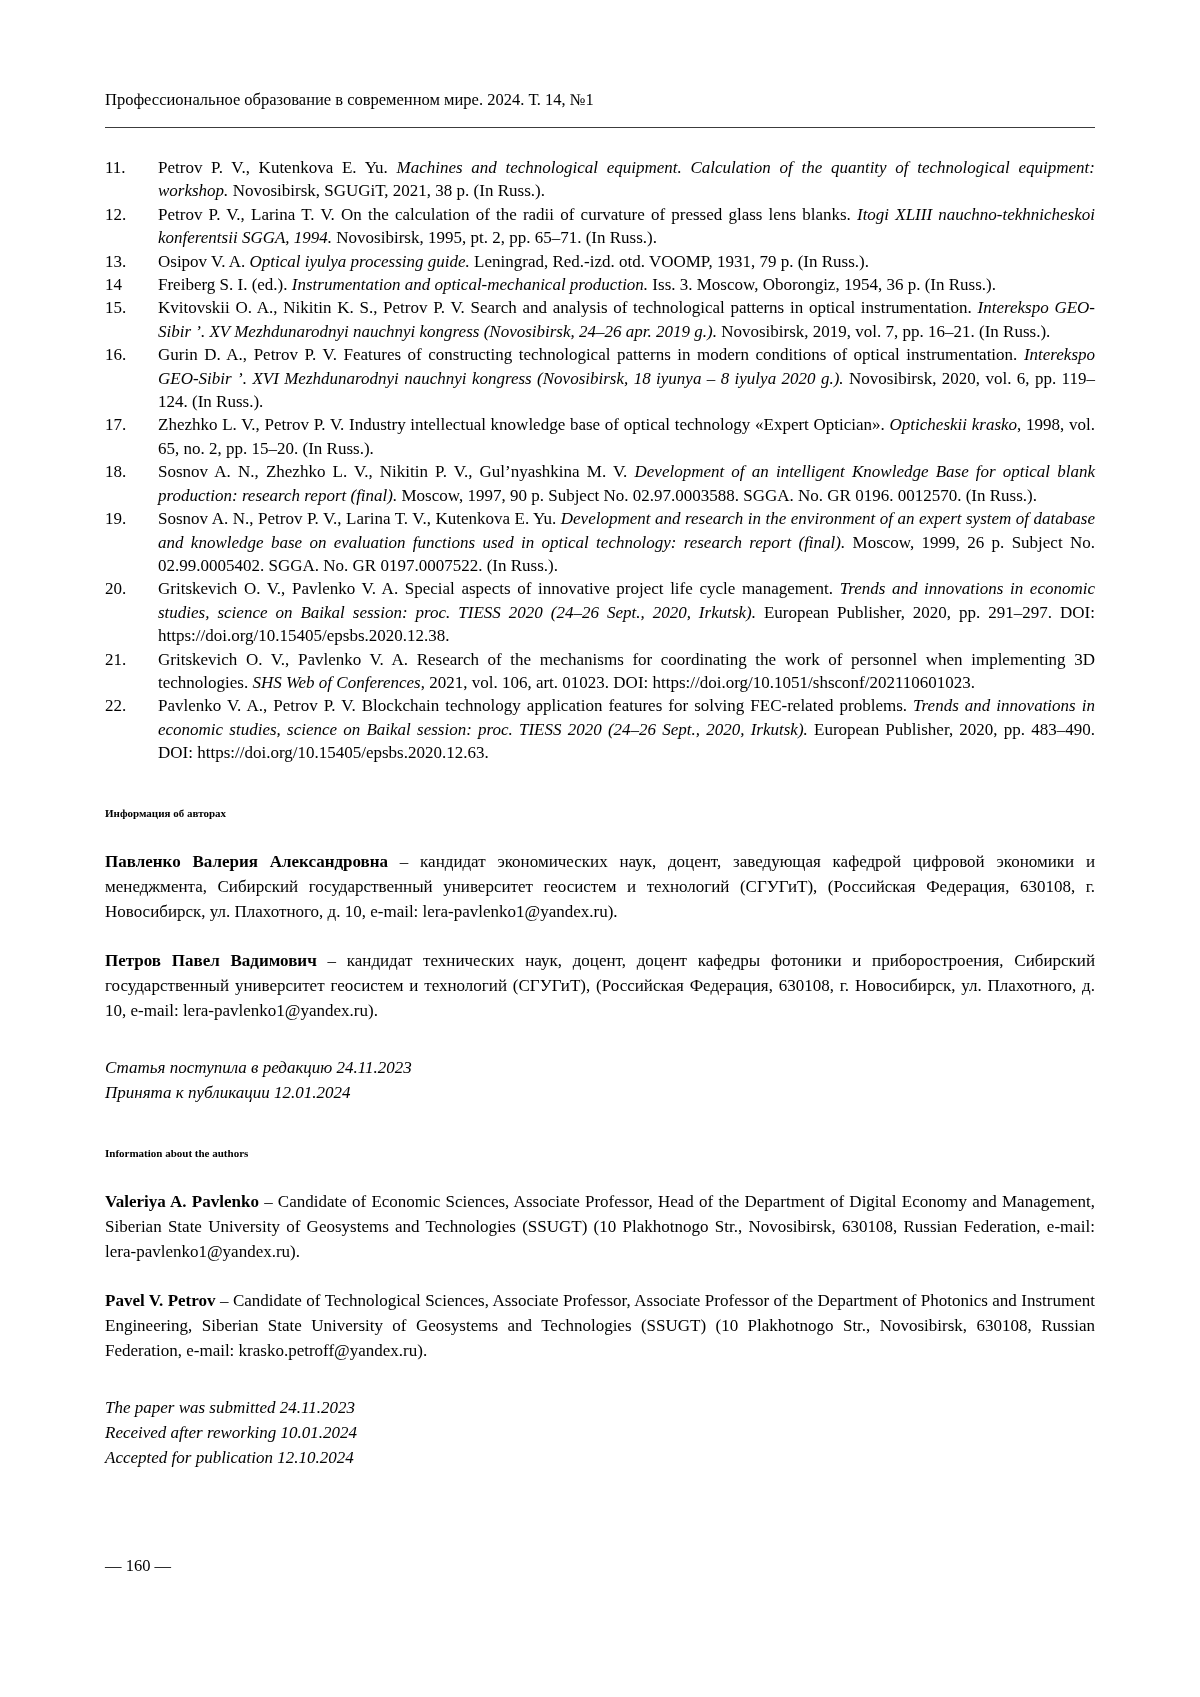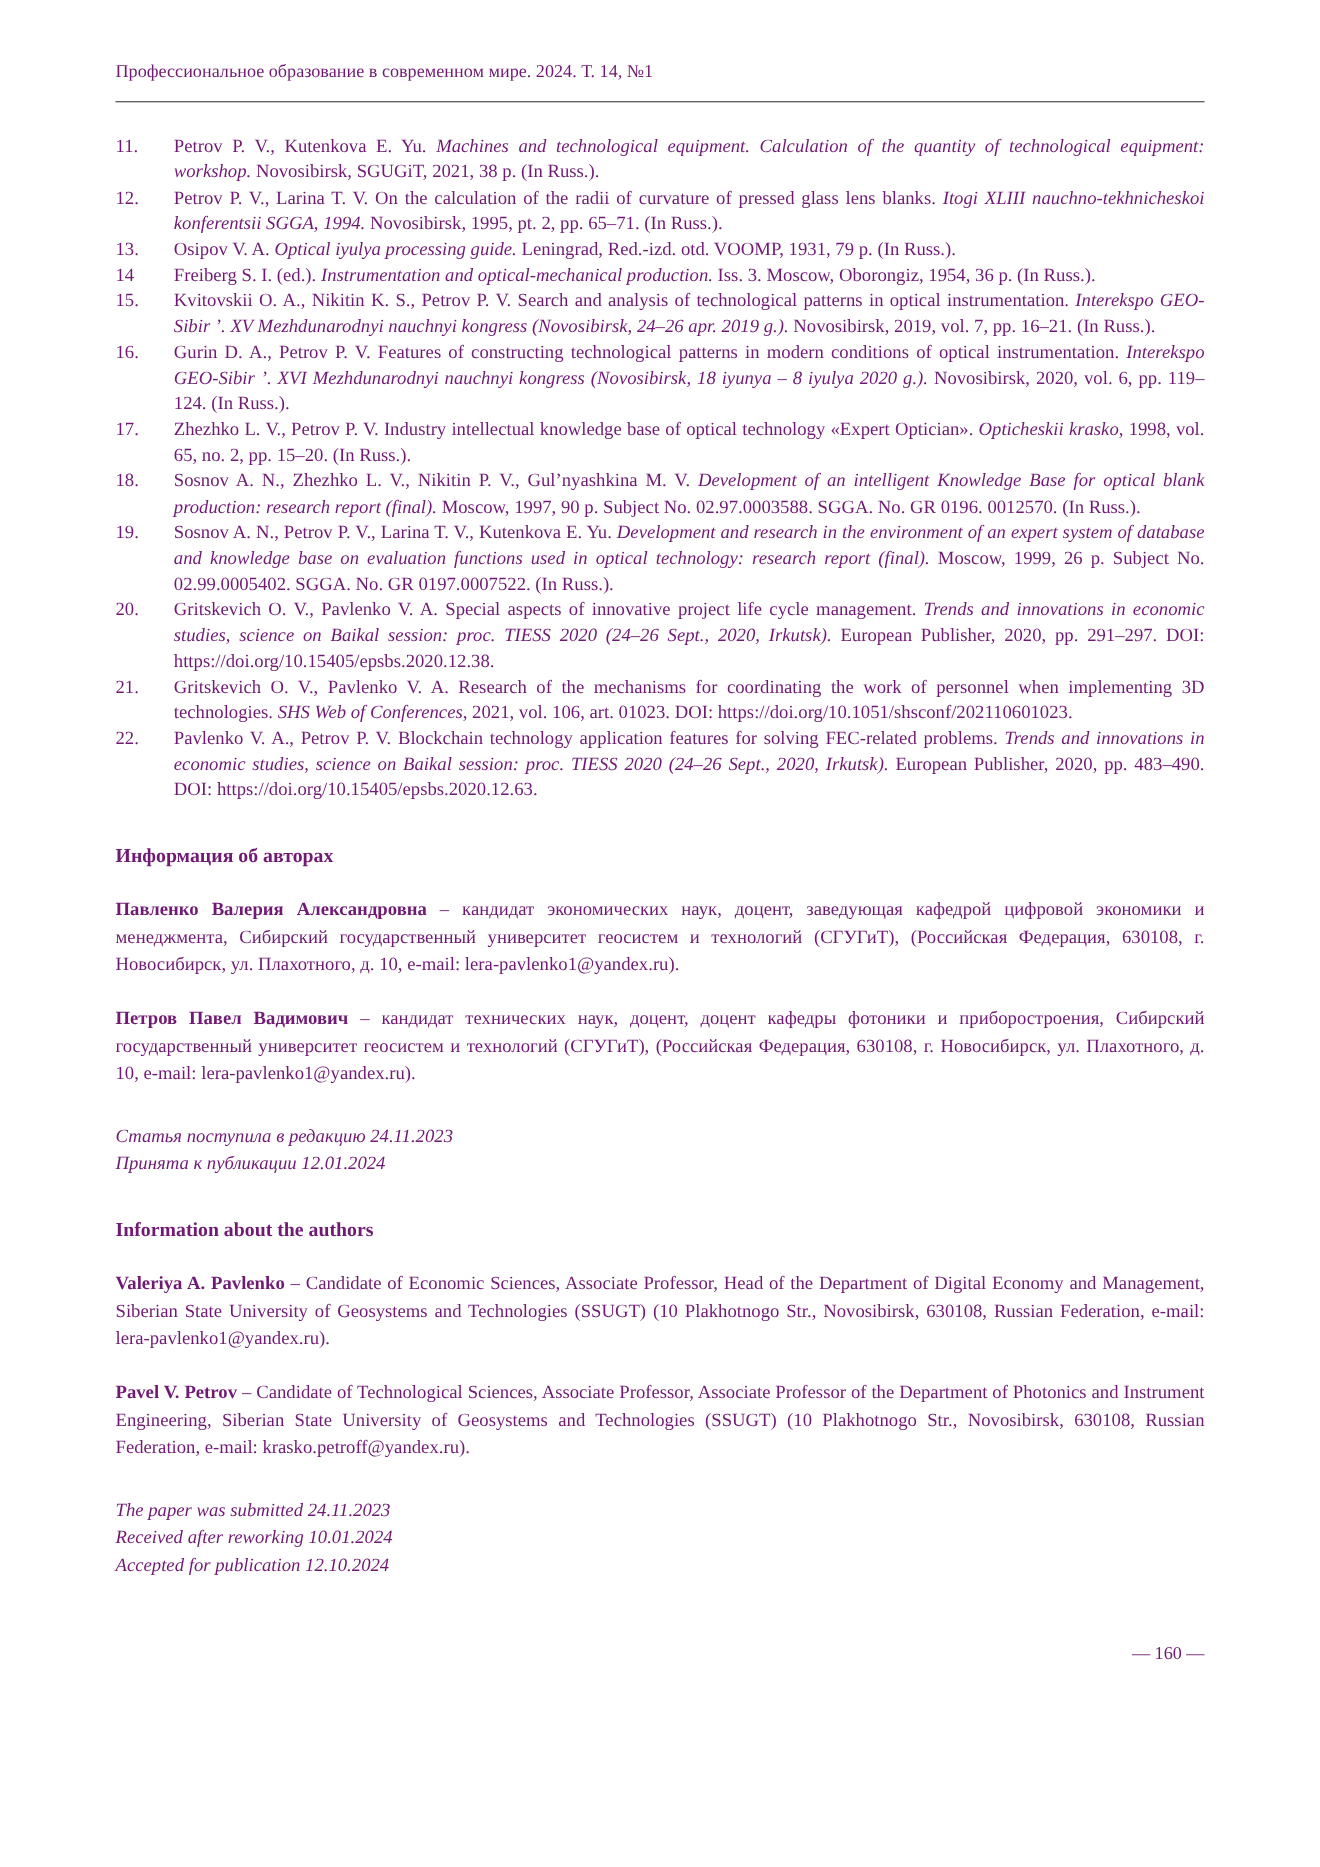--- a/index.html
+++ b/index.html
@@ -1,53 +1,53 @@
 <!DOCTYPE html>
 <html><head>
 <meta charset="utf-8">
 <style>
   html, body { margin: 0; padding: 0; background: #ffffff; }
   .page {
     width: 1200px;
     min-height: 1697px;
     box-sizing: border-box;
-    padding: 54px 105px 40px 105px;
+    padding: 89px 105px 40px 105px;
     background: #ffffff;
-    color: #701a75;
+    color: #000000;
     font-family: "Liberation Serif", serif;
     font-size: 17px;
   }
   .it { font-style: italic; }
   .bd { font-weight: bold; }
 
   .journal-header { line-height: 22px; font-size: 16.5px; }
   .rule { border-bottom: 1.5px solid #3c3c3c; margin-top: 16px; }
 
   ol.refs { list-style: none; margin: 28px 0 0 0; padding: 0; }
   li.ref { display: flex; line-height: 23.4px; }
   .ref-num { flex: 0 0 53px; }
   .ref-body { flex: 1 1 auto; text-align: justify; }
 
   h2.sec {
     margin: 36px 0 0 0;
-    font-size: 18px;
+    font-size: 11px;
     font-weight: bold;
     line-height: 24px;
   }
   p.para {
     margin: 24px 0 0 0;
     text-align: justify;
     line-height: 25px;
   }
   .dates { margin-top: 32px; line-height: 25px; font-style: italic; }
   .dates-en { }
 
   footer.pagenum {
-    margin-top: 58px;
-    text-align: right;
+    margin-top: 86px;
+    text-align: left;
     font-size: 16.5px;
   }
 </style>
 </head>
 <body>
 
 <div class="page">
 
   <header class="journal-header">
     <div>Профессиональное образование в современном мире. 2024. Т. 14, №1</div>

